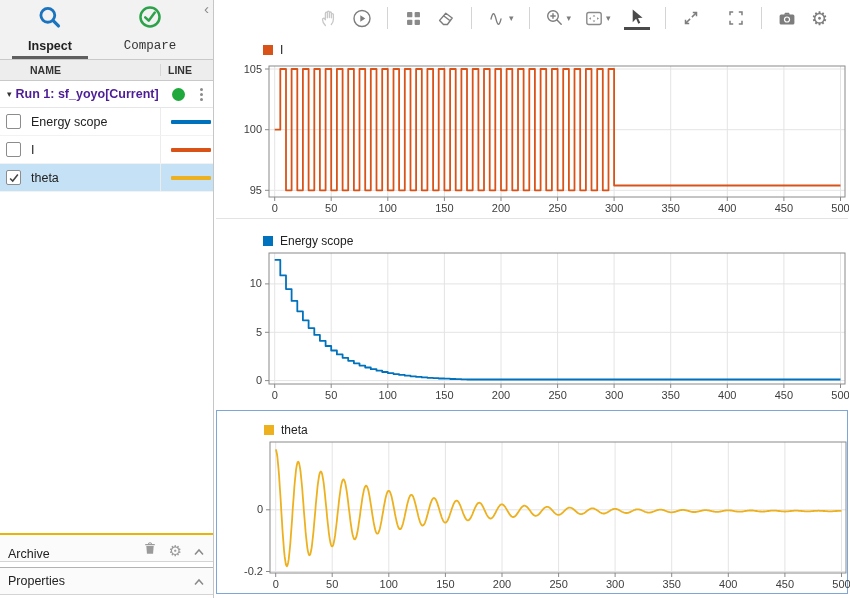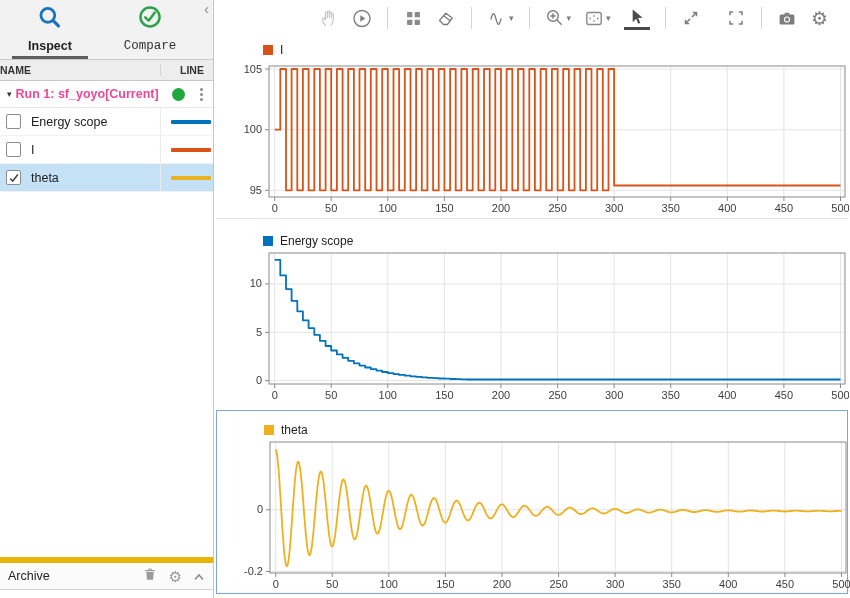--- a/index.html
+++ b/index.html
@@ -20,46 +20,46 @@
   .tab.active::after{content:"";position:absolute;left:10px;right:10px;bottom:0;height:3px;background:#5f5f5f;}
   #tab-inspect{width:96px;margin-left:2px;}
   #tab-compare{width:104px;font-family:Liberation Mono, monospace;}
 
   .filter-input{flex:none;width:100%;height:23px;box-sizing:border-box;border:0;border-bottom:1px solid #c9c9c9;
                 padding:0 7px;font-size:12px;color:#444;outline:none;font-family:"Liberation Sans",sans-serif;}
   .filter-input::placeholder{color:#9a9a9a;}
 
   .thead{flex:none;height:20px;background:#ededed;border-bottom:1px solid #c9c9c9;display:flex;align-items:center;
          font-size:10.5px;font-weight:bold;color:#333;}
-  .thead .col-name{flex:1;}
-  .thead .col-line{width:53px;box-sizing:border-box;border-left:1px solid #d6d6d6;padding-left:19px;}
+  .thead .col-name{flex:1;padding-left:30px;}
+  .thead .col-line{width:53px;box-sizing:border-box;border-left:1px solid #d6d6d6;padding-left:7px;}
 
   .run-row{flex:none;height:26px;display:flex;align-items:center;border-bottom:1px solid #e6e6e6;cursor:pointer;}
   .run-expander{font-size:9px;color:#333;margin:0 4px 0 7px;}
-  .run-label{flex:1;min-width:0;font-size:12.5px;font-weight:bold;color:#ec4899;white-space:nowrap;overflow:hidden;}
+  .run-label{flex:1;min-width:0;font-size:12.5px;font-weight:bold;color:#4c1d95;white-space:nowrap;overflow:hidden;}
   .run-dot{flex:none;width:13px;height:13px;border-radius:50%;margin:0 9px 0 4px;}
   .kebab{flex:none;width:14px;display:flex;flex-direction:column;align-items:center;margin-right:5px;cursor:pointer;}
   .kebab i{width:3px;height:3px;border-radius:50%;background:#8a8a8a;margin:1px 0;}
 
   .sig-row{flex:none;height:27px;display:flex;align-items:center;border-bottom:1px solid #f2f2f2;cursor:pointer;}
   .cb{flex:none;width:15px;height:15px;box-sizing:border-box;border:1px solid #8c8c8c;border-radius:2px;background:#fff;
       margin-left:6px;display:flex;align-items:center;justify-content:center;cursor:pointer;}
   .cb svg{display:none;}
   .cb.checked svg{display:block;}
   .sig-name{flex:1;min-width:0;font-size:12.5px;color:#222;margin-left:10px;white-space:nowrap;overflow:hidden;}
   .sig-line-col{flex:none;width:53px;height:100%;box-sizing:border-box;border-left:1px solid #ececec;
                 display:flex;align-items:center;}
   .sig-swatch{width:40px;height:4px;border-radius:1px;margin-left:10px;}
 
   .sidebar-spacer{flex:1;}
 
   .panel-bar{flex:none;height:26px;display:flex;align-items:center;padding:0 8px;background:#fbfbfb;}
   .panel-bar .bar-label{flex:1;font-size:12.5px;color:#222;}
   .panel-bar .bar-icons{display:flex;align-items:center;gap:11px;}
-  #archive-bar{border-top:6px solid #eab308;border-bottom:1px solid #d4d4d4;}
+  #archive-bar{border-top:2px solid #eab308;border-bottom:1px solid #d4d4d4;align-items:flex-end;}
   .panel-gap{flex:none;height:5px;}
   #properties-bar{border-top:1px solid #b2b2b2;border-bottom:1px solid #d4d4d4;}
   .bottom-pad{flex:none;height:3px;}
   .gear-glyph{font-size:15px;color:#9b9b9b;line-height:1;cursor:pointer;}
 
   
   #main{position:absolute;left:215px;top:0;width:635px;height:598px;}
   .toolbar{position:absolute;left:0;top:0;right:0;height:36px;display:flex;align-items:center;
            padding-left:104px;box-sizing:border-box;gap:13px;background:#fff;}
   .tb-icon{width:20px;height:20px;flex:none;display:flex;align-items:center;justify-content:center;cursor:pointer;}
@@ -175,20 +175,30 @@
         </span>
         <span class="gear-glyph">⚙</span>
         <span>
           <svg width="12" height="8" viewBox="0 0 12 8" fill="none">
               <path d="M2 6.5L6 2l4 4.5" stroke="#8a8a8a" stroke-width="1.5"></path>
             </svg>
         </span>
       </span>
     </div>
     <div class="panel-gap"></div>
+    <div class="panel-bar" id="properties-bar">
+      <span class="bar-label">Properties</span>
+      <span class="bar-icons">
+        <span>
+          <svg width="12" height="8" viewBox="0 0 12 8" fill="none">
+              <path d="M2 6.5L6 2l4 4.5" stroke="#8a8a8a" stroke-width="1.5"></path>
+            </svg>
+        </span>
+      </span>
+    </div>
     <div class="bottom-pad"></div>
   </aside>
 
   <div id="main">
 
     <div class="toolbar">
       <span class="tb-icon">
         <svg width="20" height="20" viewBox="0 0 20 20" fill="none" stroke="#c8c8c8" stroke-width="1.3" stroke-linecap="round" stroke-linejoin="round">
           <path d="M6.4 17.5c-1.7-1.8-2.9-4.1-2.9-6.1 0-1.2 1.6-1.6 2.3-.5l.6.9V5.2a1 1 0 012 0v4.6m0-5.6a1 1 0 012 0v5.4m0-4.6a1 1 0 012 0v4.8m0-3.2a1 1 0 012 0v4.4c0 2.6-.9 4.2-2.1 5.5"></path>
         </svg>

